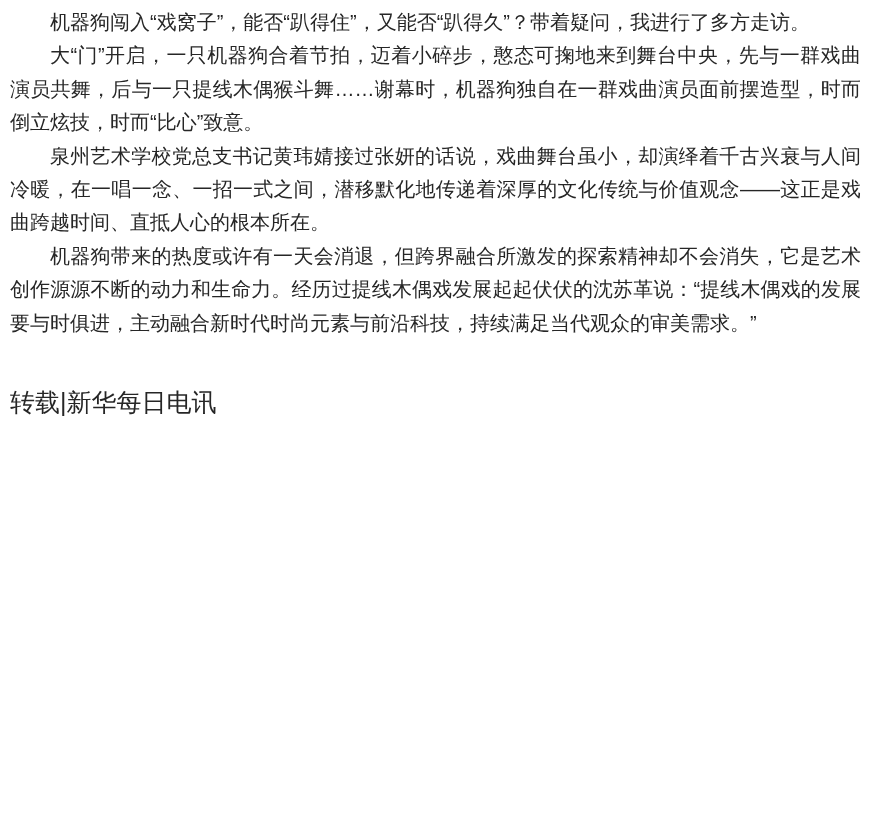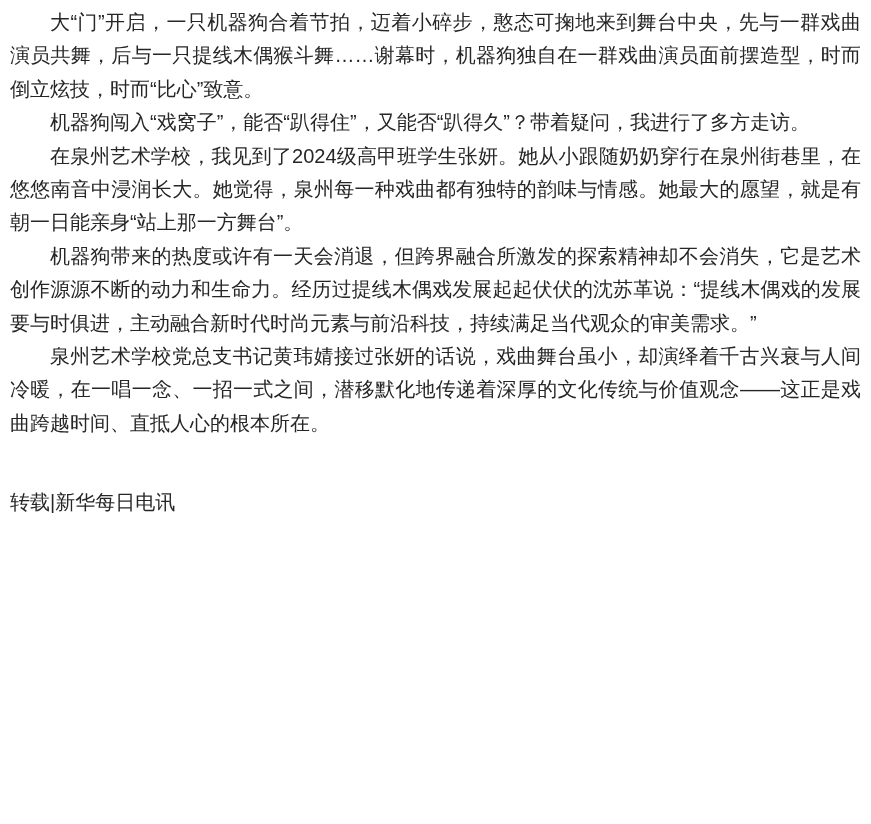--- a/index.html
+++ b/index.html
@@ -22,30 +22,29 @@
     margin: 0;
     font-size: 20px;
     line-height: 33.4px;
     color: #262626;
     text-align: justify;
     text-indent: 2em;
     word-break: break-all;
   }
   .source {
     margin: 46px 0 0 0;
-    font-size: 20px;
+    font-size: 25px;
     line-height: 33px;
     color: #262626;
     text-indent: 0;
     text-align: left;
   }
 </style>
 </head>
 <body>
 
 <div class="article">
+  <p class="para">机器狗闯入“戏窝子”，能否“趴得住”，又能否“趴得久”？带着疑问，我进行了多方走访。</p>
   <p class="para">大“门”开启，一只机器狗合着节拍，迈着小碎步，憨态可掬地来到舞台中央，先与一群戏曲演员共舞，后与一只提线木偶猴斗舞……谢幕时，机器狗独自在一群戏曲演员面前摆造型，时而倒立炫技，时而“比心”致意。</p>
-  <p class="para">机器狗闯入“戏窝子”，能否“趴得住”，又能否“趴得久”？带着疑问，我进行了多方走访。</p>
-  <p class="para">在泉州艺术学校，我见到了2024级高甲班学生张妍。她从小跟随奶奶穿行在泉州街巷里，在悠悠南音中浸润长大。她觉得，泉州每一种戏曲都有独特的韵味与情感。她最大的愿望，就是有朝一日能亲身“站上那一方舞台”。</p>
+  <p class="para">泉州艺术学校党总支书记黄玮婧接过张妍的话说，戏曲舞台虽小，却演绎着千古兴衰与人间冷暖，在一唱一念、一招一式之间，潜移默化地传递着深厚的文化传统与价值观念——这正是戏曲跨越时间、直抵人心的根本所在。</p>
   <p class="para">机器狗带来的热度或许有一天会消退，但跨界融合所激发的探索精神却不会消失，它是艺术创作源源不断的动力和生命力。经历过提线木偶戏发展起起伏伏的沈苏革说：“提线木偶戏的发展要与时俱进，主动融合新时代时尚元素与前沿科技，持续满足当代观众的审美需求。”</p>
-  <p class="para">泉州艺术学校党总支书记黄玮婧接过张妍的话说，戏曲舞台虽小，却演绎着千古兴衰与人间冷暖，在一唱一念、一招一式之间，潜移默化地传递着深厚的文化传统与价值观念——这正是戏曲跨越时间、直抵人心的根本所在。</p>
   <p class="para source">转载|新华每日电讯</p>
 </div>
 
 </body></html>

